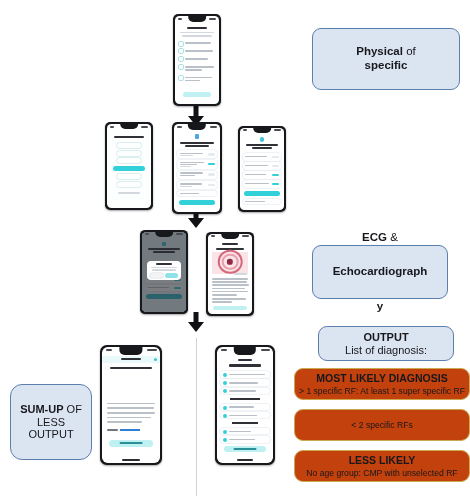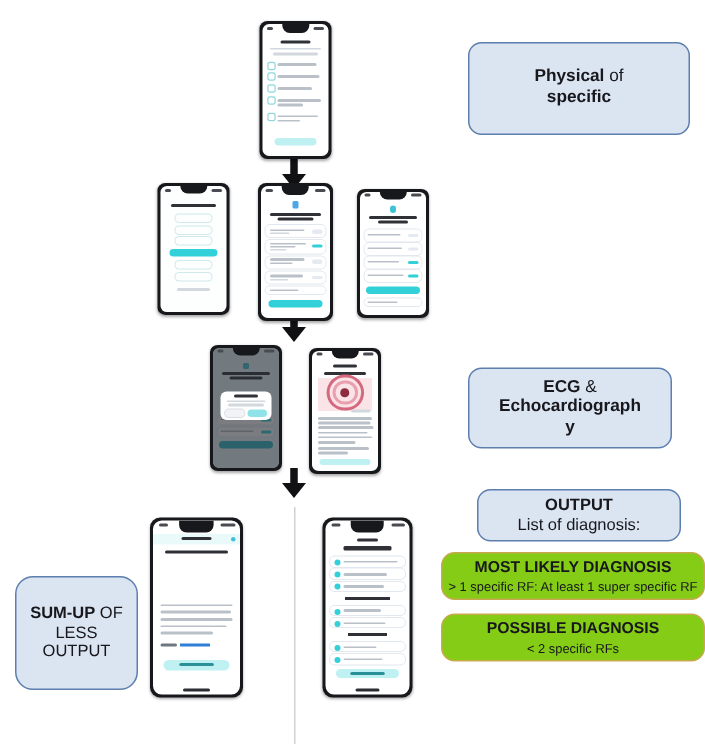--- a/index.html
+++ b/index.html
@@ -21,31 +21,31 @@
     align-items:center;justify-content:center;
     text-align:center;
     line-height:1.18;
     color:#17171c;
   }
   .box.blue{
     background:#dbe4f1;
     border:1.3px solid #5d7fae;
   }
   .box.yellow{
-    background:#84cc16;
+    background:#c2410c;
     border:1.3px solid #c9a94e;
   }
   .box .ln{display:block;white-space:nowrap;}
   .b{font-weight:bold;}
   .n{font-weight:normal;}
 
   
   #box-exclusion{left:312px;top:28px;width:148px;height:62px;font-size:11.5px;}
   #box-age{left:312px;top:140px;width:148px;height:54px;font-size:11.5px;}
-  #box-ecg{left:312px;top:245px;width:136px;height:54px;font-size:11.5px;}
+  #box-ecg{left:312px;top:245px;width:136px;height:54px;font-size:11.5px;gap:21px;}
   #box-output{left:318px;top:326px;width:136px;height:35px;font-size:11px;}
   #box-most{left:294px;top:368px;width:176px;height:32px;font-size:10.5px;}
   #box-possible{left:294px;top:409px;width:176px;height:32px;font-size:10.5px;}
   #box-less{left:294px;top:450px;width:176px;height:32px;font-size:10.5px;}
   #box-sumup{left:10px;top:384px;width:82px;height:76px;font-size:11px;border-radius:12px;}
 
   
   #box-ecg .overflow{
     position:absolute;left:0;right:0;bottom:-12px;
     font-weight:normal;
@@ -166,24 +166,27 @@
     <span class="ln b">OUTPUT</span>
     <span class="ln n">List of diagnosis:</span>
   </div>
 
   <div class="box yellow" id="box-most">
     <span class="ln b">MOST LIKELY DIAGNOSIS</span>
     <span class="ln sub">&gt; 1 specific RF: At least 1 super specific RF</span>
   </div>
 
   <div class="box yellow" id="box-possible">
-    <span class="ln b">POSSIBLE DIAGNOSIS</span>
     <span class="ln sub">&lt; 2 specific RFs</span>
   </div>
 
+  <div class="box yellow" id="box-less">
+    <span class="ln b">LESS LIKELY</span>
+    <span class="ln sub">No age group: CMP with unselected RF</span>
+  </div>
 
   <div class="box blue" id="box-sumup">
     <span class="ln"><b class="b">SUM-UP</b><span class="n"> OF</span></span>
     <span class="ln n">LESS</span>
     <span class="ln n">OUTPUT</span>
   </div>
 
   <div class="phone" style="left:173px;top:14px;width:48px;height:92px;">
     <div class="screen tealBg">
       <div class="notch"></div>

